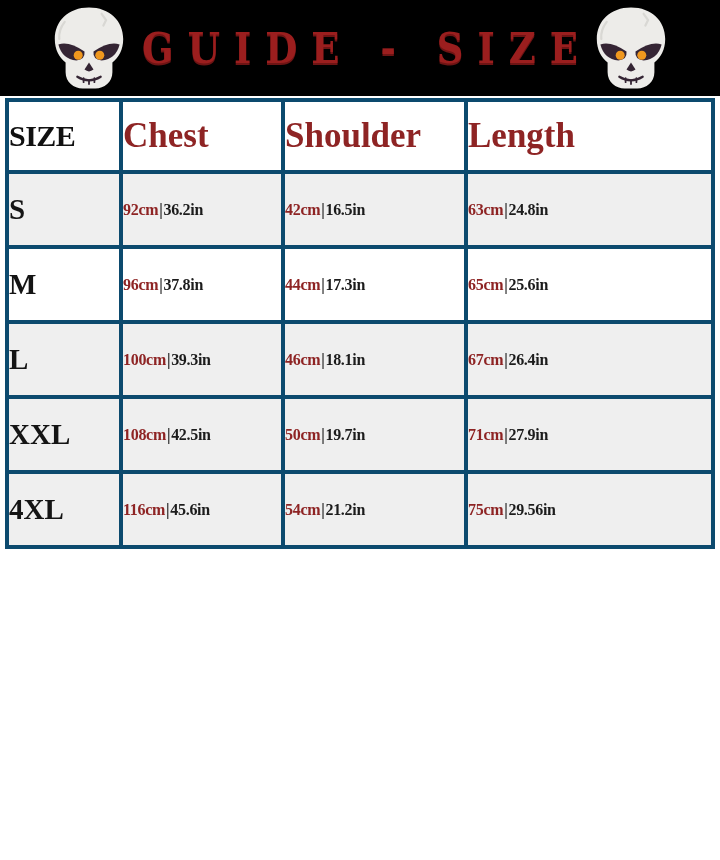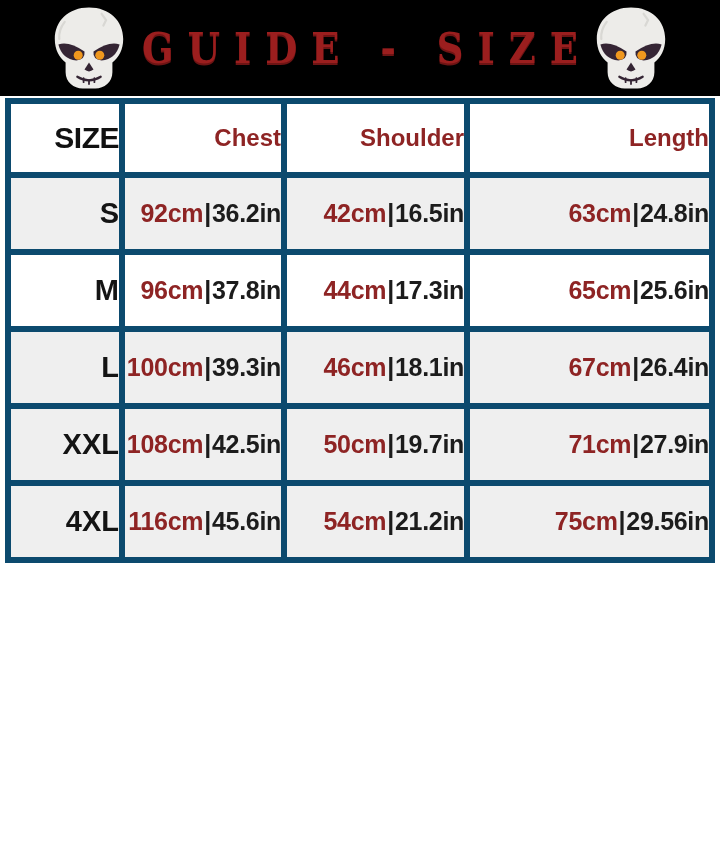--- a/index.html
+++ b/index.html
@@ -15,30 +15,30 @@
   .banner-title{
     font-family:"DejaVu Serif",serif;font-weight:700;
     font-size:37px;letter-spacing:14px;margin-right:-14px;
     color:#9b1e1e;transform:scaleY(1.18);
     text-shadow:0 1px 0 #6e1414;white-space:nowrap;
   }
 
   
   .table-wrap{padding:2px 5px 5px 5px;background:#ffffff;}
   table{width:100%;border-collapse:collapse;table-layout:fixed;}
-  th,td{border:6px solid #0c4a6e;text-align:right;padding:0;}
+  th,td{border:4px solid #0c4a6e;text-align:left;padding:0;font-family:Liberation Serif, serif;}
   thead th{height:68px;background:#ffffff;}
   tbody td{height:71px;background:#ffffff;}
   tr.alt td{background:#efefef;}
 
   th.size-head{color:#111111;font-size:30px;font-weight:700;letter-spacing:-0.5px;}
-  th.meas-head{color:#8e2424;font-size:24px;font-weight:700;}
+  th.meas-head{color:#8e2424;font-size:35px;font-weight:700;}
 
   td.size-cell{color:#141414;font-size:29px;font-weight:700;}
-  td.val-cell{font-size:25px;font-weight:700;letter-spacing:-0.3px;white-space:nowrap;}
+  td.val-cell{font-size:16px;font-weight:700;letter-spacing:-0.3px;white-space:nowrap;}
   .cm{color:#8e2424;}
   .sep{color:#1c1c1c;padding:0 1px;}
   .in{color:#1c1c1c;}
 </style>
 </head>
 <body>
 
 <div class="banner">
   <span class="skull">
     <svg viewBox="0 0 100 100" width="90" height="90" aria-hidden="true">

